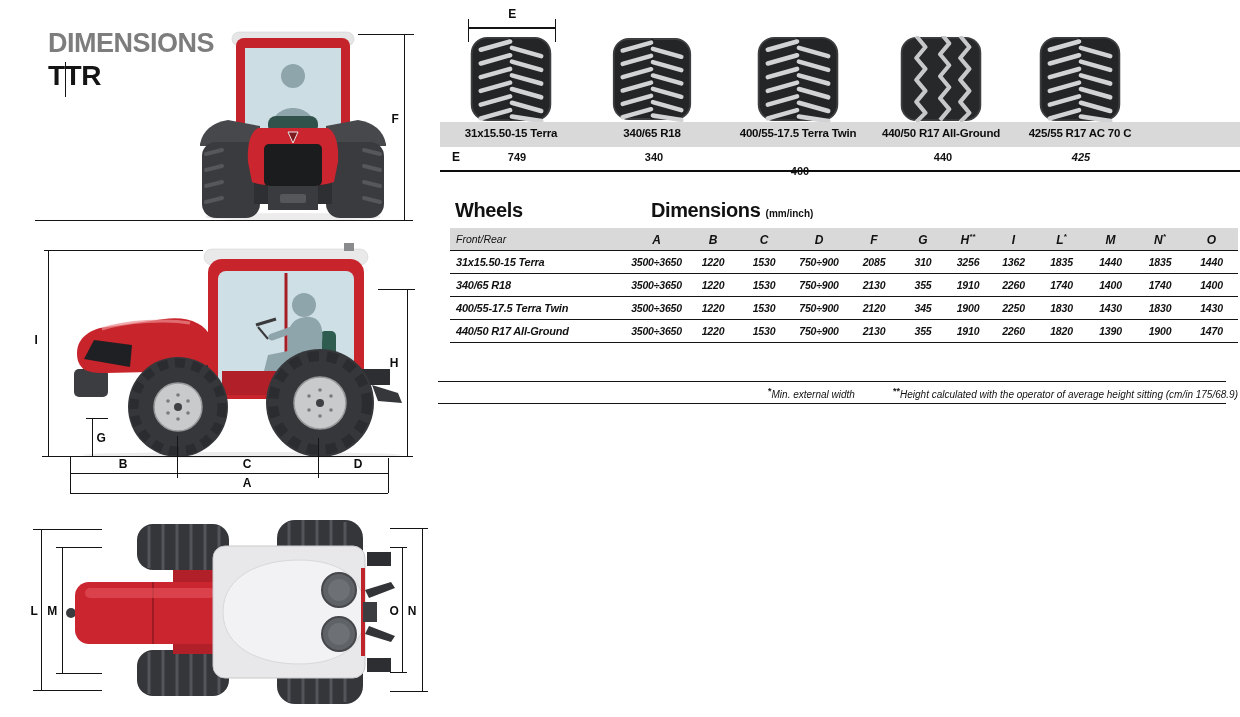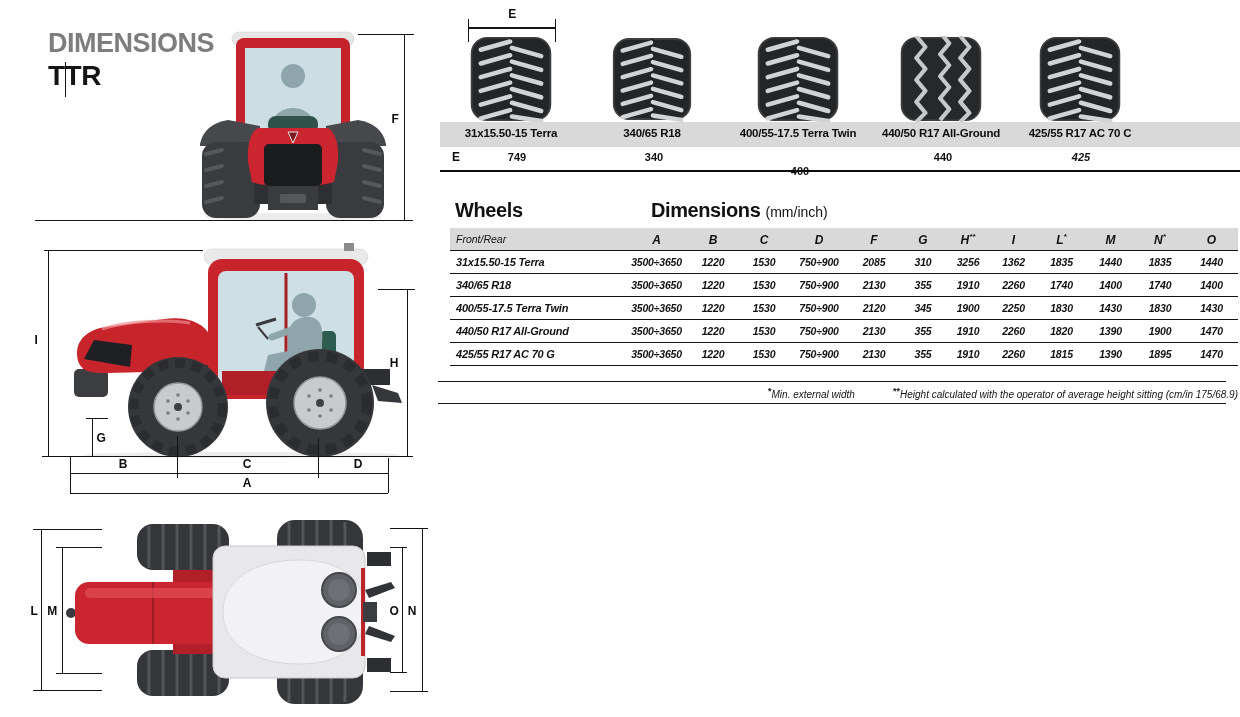--- a/index.html
+++ b/index.html
@@ -15,21 +15,21 @@
   
   .tirebar{position:absolute;left:440px;top:122px;width:800px;height:25px;background:#d9d9d9;}
   .tire-name{position:absolute;top:127px;transform:translateX(-50%);font-size:11.5px;font-weight:bold;white-space:nowrap;color:#0d0d0d;letter-spacing:-0.2px;}
   .tire-val{position:absolute;top:151px;transform:translateX(-50%);font-size:11px;font-weight:600;color:#111;}
   .erow-label{position:absolute;left:452px;top:150px;font-size:12px;font-weight:bold;color:#0d0d0d;}
   .erow-border{position:absolute;left:440px;top:170px;width:800px;height:2px;background:#0d0d0d;}
   .tire{position:absolute;}
   
   .wheels-title{position:absolute;left:455px;top:199px;font-size:20px;font-weight:bold;letter-spacing:-0.4px;}
   .dims-title{position:absolute;left:651px;top:199px;font-size:20px;font-weight:bold;letter-spacing:-0.4px;}
-  .dims-unit{font-size:14px;font-weight:normal;letter-spacing:0;}
+  .dims-unit{font-size:10px;font-weight:bold;letter-spacing:0;}
   table.spec{position:absolute;left:450px;top:228px;width:788px;border-collapse:collapse;table-layout:fixed;font-style:italic;}
   table.spec th,table.spec td{padding:0;vertical-align:middle;height:22px;}
   table.spec thead th{background:#d9d9d9;border-bottom:1px solid #141414;font-size:12px;font-weight:bold;text-align:center;}
   table.spec thead th.rowhead{font-size:10.5px;font-weight:normal;text-align:left;padding-left:6px;}
   table.spec td{border-bottom:1px solid #141414;font-size:10.5px;font-weight:600;text-align:center;letter-spacing:-0.2px;}
   table.spec td.rowname{font-size:11px;font-weight:bold;text-align:left;padding-left:6px;letter-spacing:-0.2px;}
   table.spec sup{font-size:8px;}
   .footstrip{position:absolute;left:438px;top:381px;width:788px;height:21px;border-top:1px solid #141414;border-bottom:1.5px solid #141414;}
   .fnote{position:absolute;top:4px;font-size:10px;font-style:italic;white-space:nowrap;color:#111;}
   .fnote sup{font-style:normal;font-weight:bold;font-size:9px;}
@@ -383,35 +383,20 @@
         <td>750÷900</td>
         <td>2130</td>
         <td>355</td>
         <td>1910</td>
         <td>2260</td>
         <td>1820</td>
         <td>1390</td>
         <td>1900</td>
         <td>1470</td>
       </tr>
-      <tr>
-        <td class="rowname">425/55 R17 AC 70 G</td>
-        <td>3500÷3650</td>
-        <td>1220</td>
-        <td>1530</td>
-        <td>750÷900</td>
-        <td>2130</td>
-        <td>355</td>
-        <td>1910</td>
-        <td>2260</td>
-        <td>1815</td>
-        <td>1390</td>
-        <td>1895</td>
-        <td>1470</td>
-      </tr>
     </tbody>
   </table>
 
   <div class="footstrip">
     <span class="fnote" style="left:330px;"><sup>*</sup><span>Min. external width</span></span>
     <span class="fnote" style="left:455px;"><sup>**</sup><span>Height calculated with the operator of average height sitting (cm/in 175/68.9)</span></span>
   </div>
 
 </div>
 

